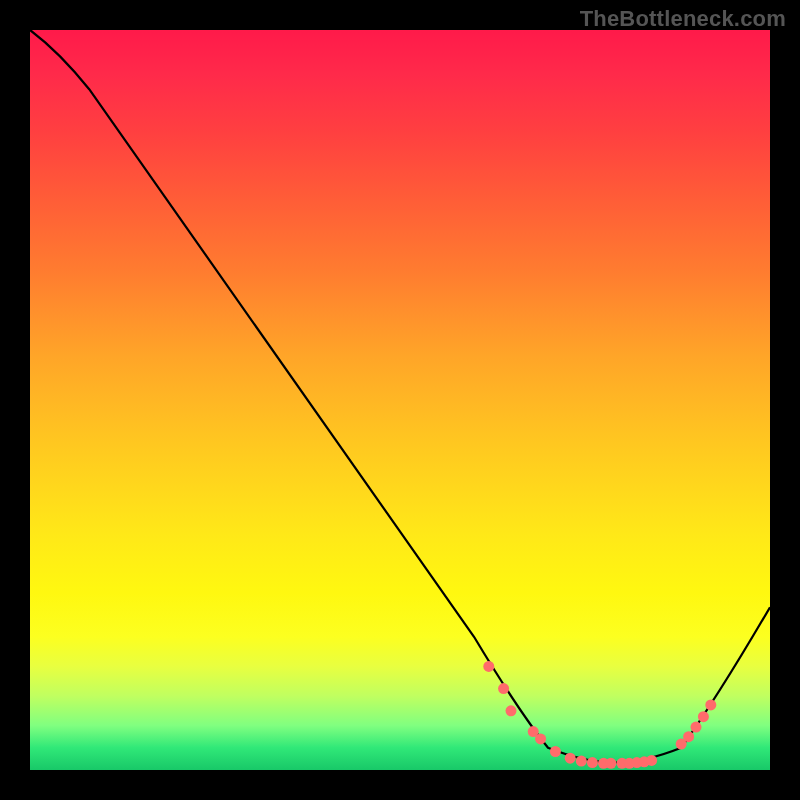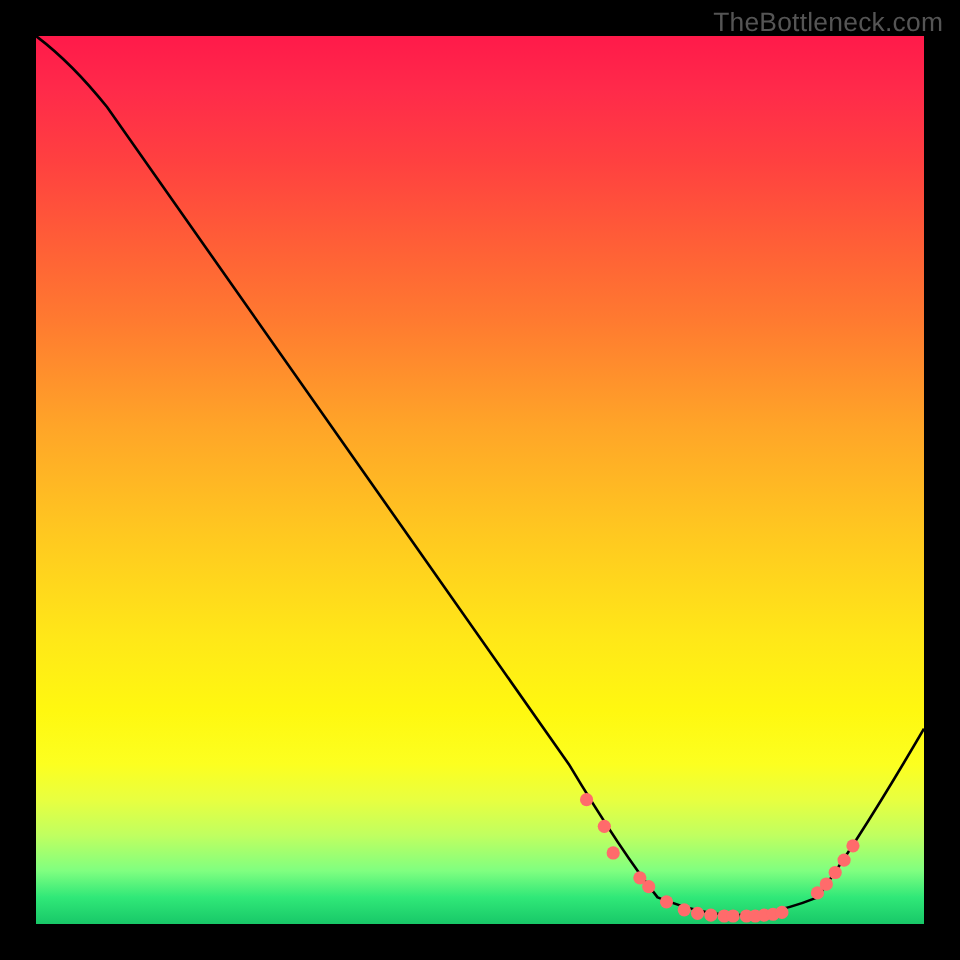--- a/index.html
+++ b/index.html
@@ -10,21 +10,21 @@
     position: relative;
     font-family: Arial, sans-serif;
     overflow: hidden;
   }
   .watermark {
     position: absolute;
     top: 6px;
     right: 14px;
     color: #555;
     font-size: 22px;
-    font-weight: 400;
+    font-weight: 700;
     z-index: 10;
     letter-spacing: 0.2px;
   }
   .plot-area {
     position: absolute;
     left: 30px;
     top: 30px;
     width: 740px;
     height: 740px;
   }

